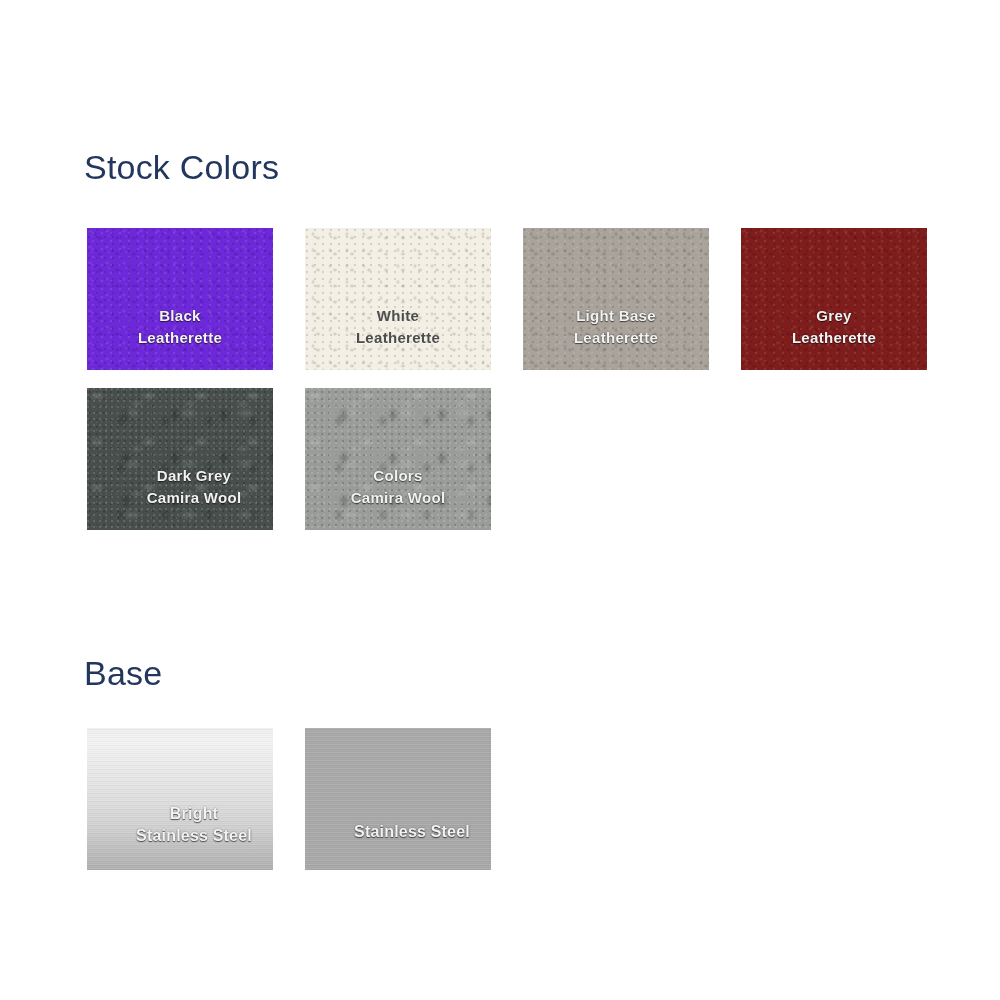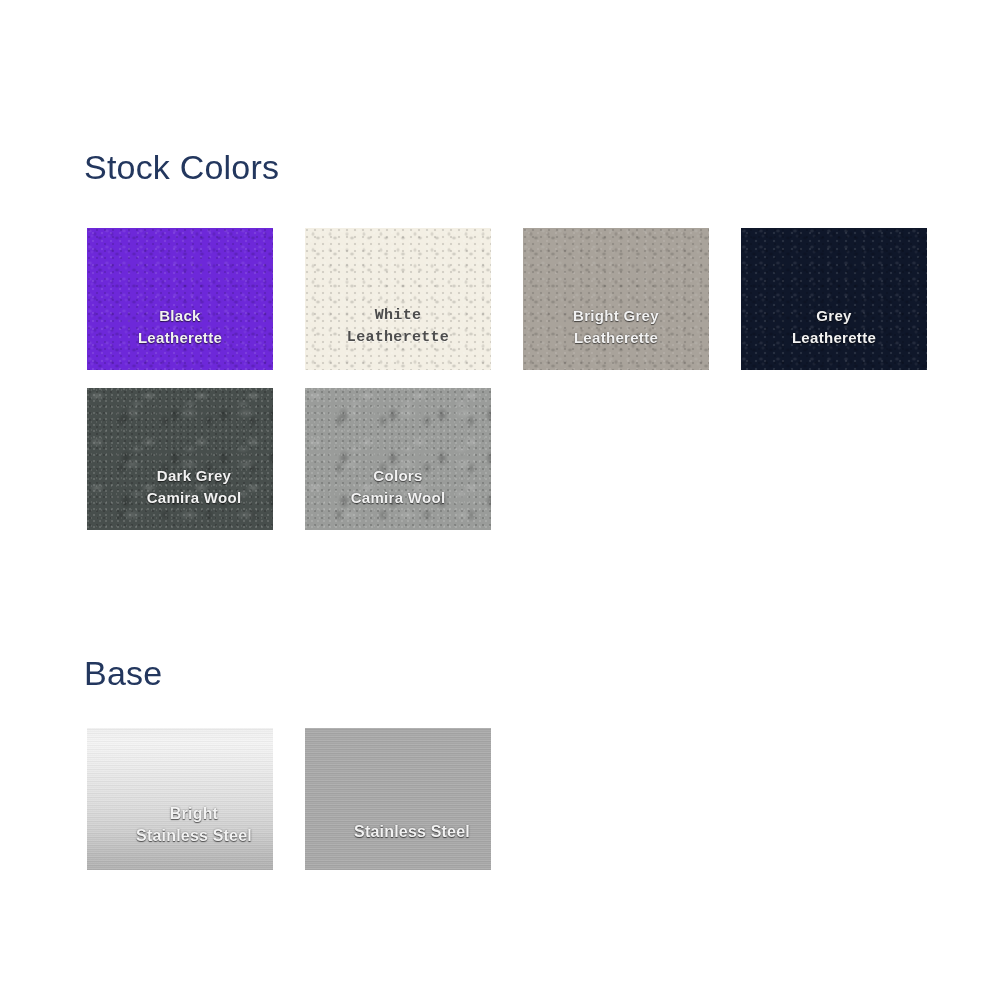--- a/index.html
+++ b/index.html
@@ -73,21 +73,20 @@
     white-space: pre-line;
   }
 
   .swatch-label.light {
     color: #f2f2f2;
     text-shadow: 0 1px 1px rgba(0,0,0,0.55), 0 0 2px rgba(0,0,0,0.4);
   }
   .swatch-label.dark {
     color: #4d4d4d;
     text-shadow: 0 1px 0 rgba(255,255,255,0.5);
-    font-family: Liberation Mono, monospace;
   }
 
   
   .tex {
     position: absolute;
     inset: 0;
     z-index: 1;
     pointer-events: none;
   }
 
@@ -141,21 +140,21 @@
         rgba(255,255,255,0.05) 3px,
         rgba(0,0,0,0.02) 3px,
         rgba(0,0,0,0.02) 4px
       );
   }
 
   
   .sw-black-leather      { background-color: #6d28d9; }
   .sw-white-leather      { background-color: #f3efe4; }
   .sw-lightgrey-leather  { background-color: #a9a39b; }
-  .sw-grey-leather       { background-color: #0f172a; }
+  .sw-grey-leather       { background-color: #7f1d1d; }
   .sw-darkgrey-wool      { background-color: #474e4c; padding-left: 28px; }
   .sw-silver-wool        { background-color: #9a9c9a; }
 
   .sw-bright-steel {
     background-image: linear-gradient(to bottom,
       #efefef 0%, #f4f4f4 10%, #eaeaea 30%, #dedede 52%,
       #cfcfcf 72%, #bcbcbc 88%, #b0b0b0 100%);
   }
   .sw-steel { background-color: #a8a8a8; }
 
@@ -186,21 +185,21 @@
     <div class="swatch sw-white-leather">
       <span class="tex tex-leather"></span>
       <span class="tex tex-leather-fine"></span>
       <span class="swatch-label dark">White
 Leatherette</span>
     </div>
 
     <div class="swatch sw-lightgrey-leather">
       <span class="tex tex-leather"></span>
       <span class="tex tex-leather-fine"></span>
-      <span class="swatch-label light">Bright Grey
+      <span class="swatch-label light">Light Base
 Leatherette</span>
     </div>
 
     <div class="swatch sw-grey-leather">
       <span class="tex tex-leather"></span>
       <span class="tex tex-leather-fine"></span>
       <span class="swatch-label light">Grey
 Leatherette</span>
     </div>
 

